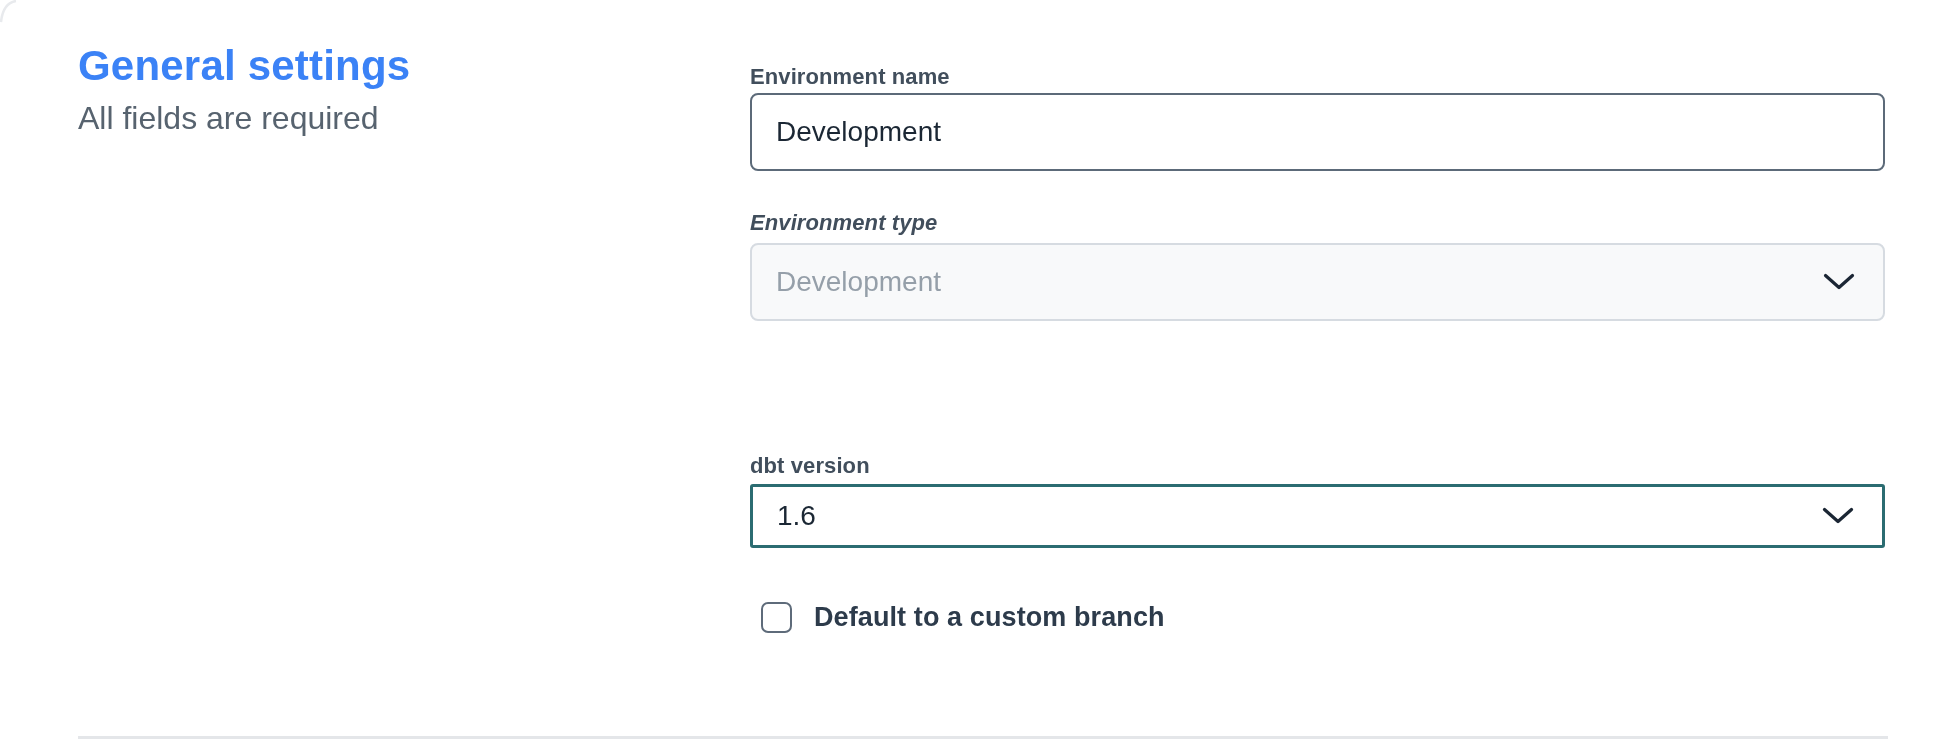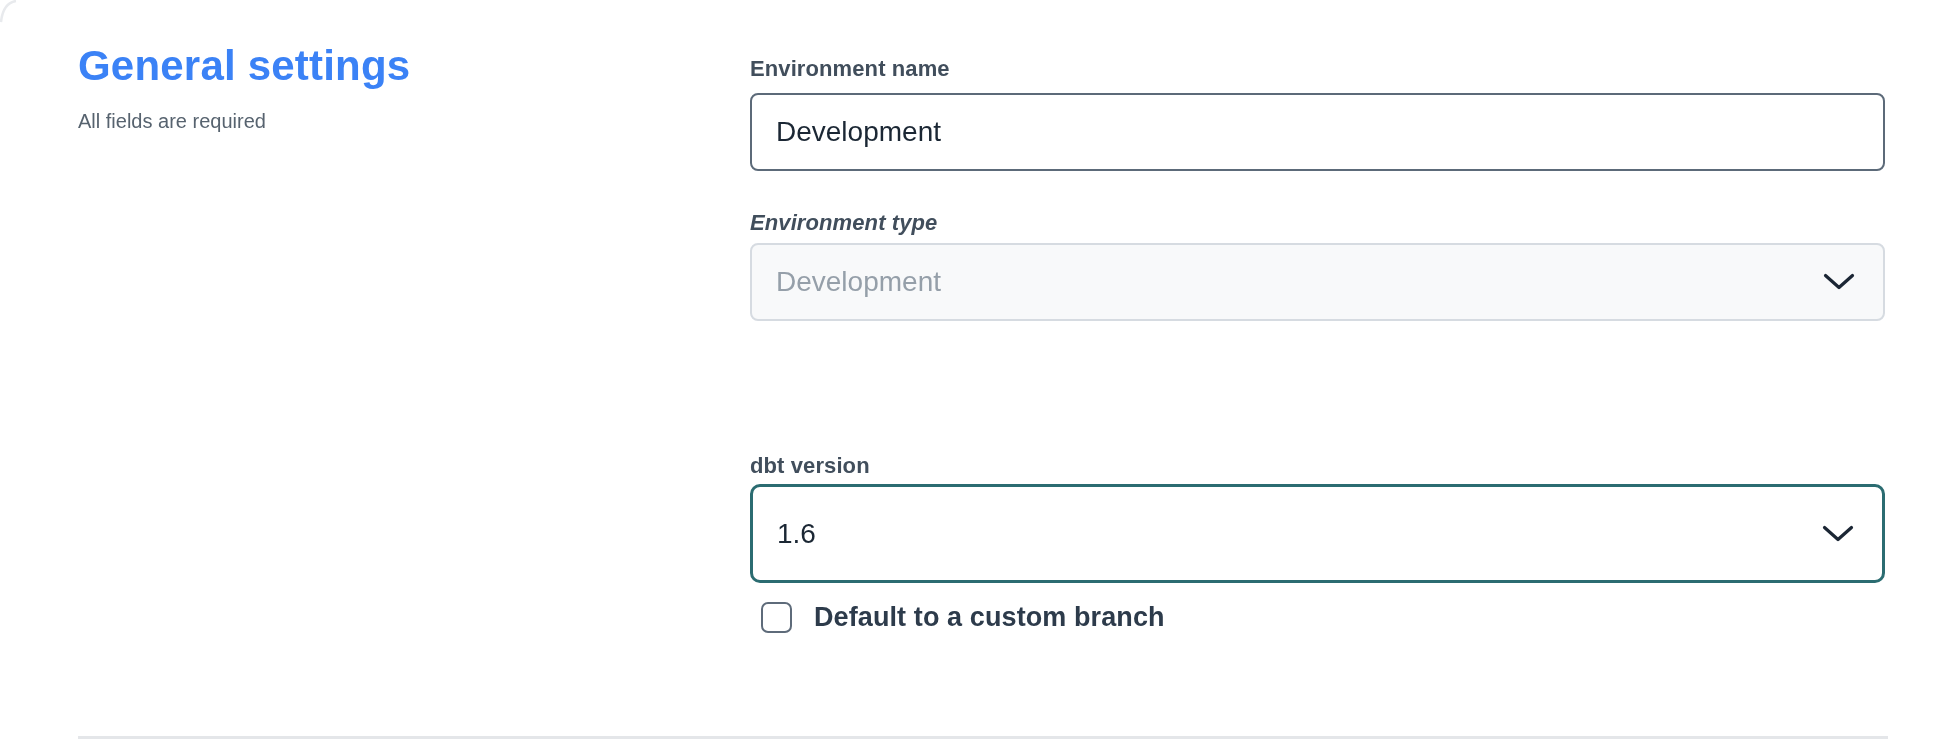--- a/index.html
+++ b/index.html
@@ -21,39 +21,39 @@
     width: 560px;
   }
   .page-title {
     font-size: 42px;
     font-weight: 700;
     color: #3b82f6;
     letter-spacing: 0.2px;
     line-height: 1.25;
   }
   .page-subtitle {
-    margin-top: 17px;
-    font-size: 20px;
+    margin-top: 7px;
+    font-size: 32px;
     font-weight: 400;
     color: #57636f;
   }
   .form-col {
     position: absolute;
     left: 750px; top: 0;
     width: 1135px; height: 740px;
   }
   .field-label {
     position: absolute;
     left: 0;
     font-size: 22px;
     font-weight: 700;
     color: #414e5c;
     letter-spacing: 0.1px;
   }
-  .label-env-name { top: 56px; }
+  .label-env-name { top: 64px; }
   .label-env-type { top: 210px; font-style: italic; }
   .label-dbt-version { top: 453px; }
 
   .text-input {
     position: absolute;
     left: 0; top: 93px;
     width: 1135px; height: 78px;
     border: 2px solid #5c6a79;
     border-radius: 8px;
     background: #ffffff;
@@ -75,24 +75,24 @@
     cursor: pointer;
   }
   .select-disabled {
     top: 243px; height: 78px;
     background: #f8f9fa;
     border: 2px solid #d6dbe1;
     color: #959fa9;
     cursor: default;
   }
   .select-focused {
-    top: 484px; height: 99px;
+    top: 484px; height: 64px;
     background: #ffffff;
     border: 3px solid #2b6c71;
-    border-radius: 10px;
+    border-radius: 3px;
     color: #1b2734;
   }
   .chevron {
     position: absolute;
     right: 28px; top: 50%;
     transform: translateY(-50%);
     width: 32px; height: 18px;
     display: block;
   }
   .helper-text {

